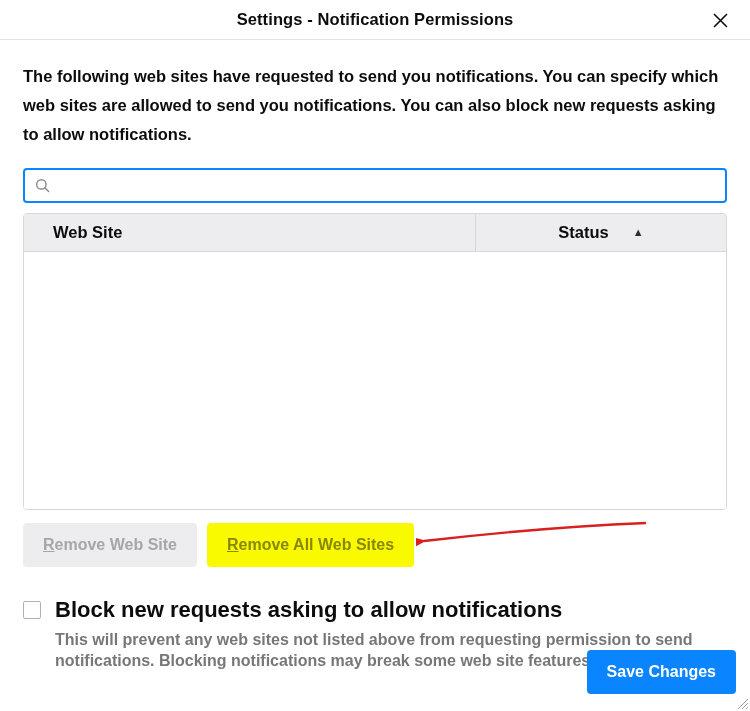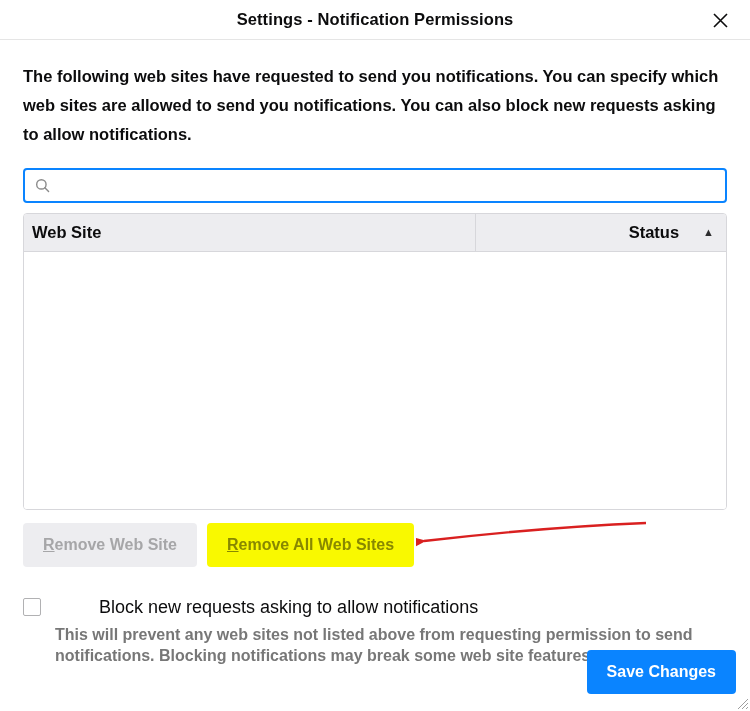--- a/index.html
+++ b/index.html
@@ -81,35 +81,35 @@
       overflow: hidden;
     }
     .table-header {
       display: flex;
       background: #ededf0;
       border-bottom: 1px solid #d7d7db;
       height: 38px;
     }
     .col-website {
       flex: 0 0 452px;
-      padding: 8px 8px;
+      padding: 8px 29px;
       font-weight: 700;
       font-size: 16.5px;
       border-right: 1px solid #d7d7db;
       display: flex;
       align-items: center;
     }
     .col-status {
       flex: 1;
       padding: 8px 12px;
       font-weight: 700;
       font-size: 16.5px;
       display: flex;
       align-items: center;
-      justify-content: flex-end;
+      justify-content: center;
       cursor: pointer;
       gap: 24px;
     }
     .sort-icon {
       font-size: 11px;
       opacity: 0.85;
     }
     .table-body {
       height: 257px;
       background: #fff;
@@ -160,24 +160,23 @@
     .checkbox {
       width: 18px;
       height: 18px;
       border: 1.5px solid #b1b1b3;
       border-radius: 2px;
       background: #fff;
       cursor: pointer;
       flex-shrink: 0;
     }
     .checkbox-label {
-      font-size: 18px;
-      font-weight: 400;
-      cursor: pointer;
-      margin-left: 44px;
+      font-size: 22px;
+      font-weight: 700;
+      cursor: pointer;
     }
     .checkbox-desc {
       margin-top: 6px;
       margin-left: 32px;
       font-size: 16px;
       font-weight: 700;
       color: #777777;
       line-height: 1.35;
     }
     .footer {

